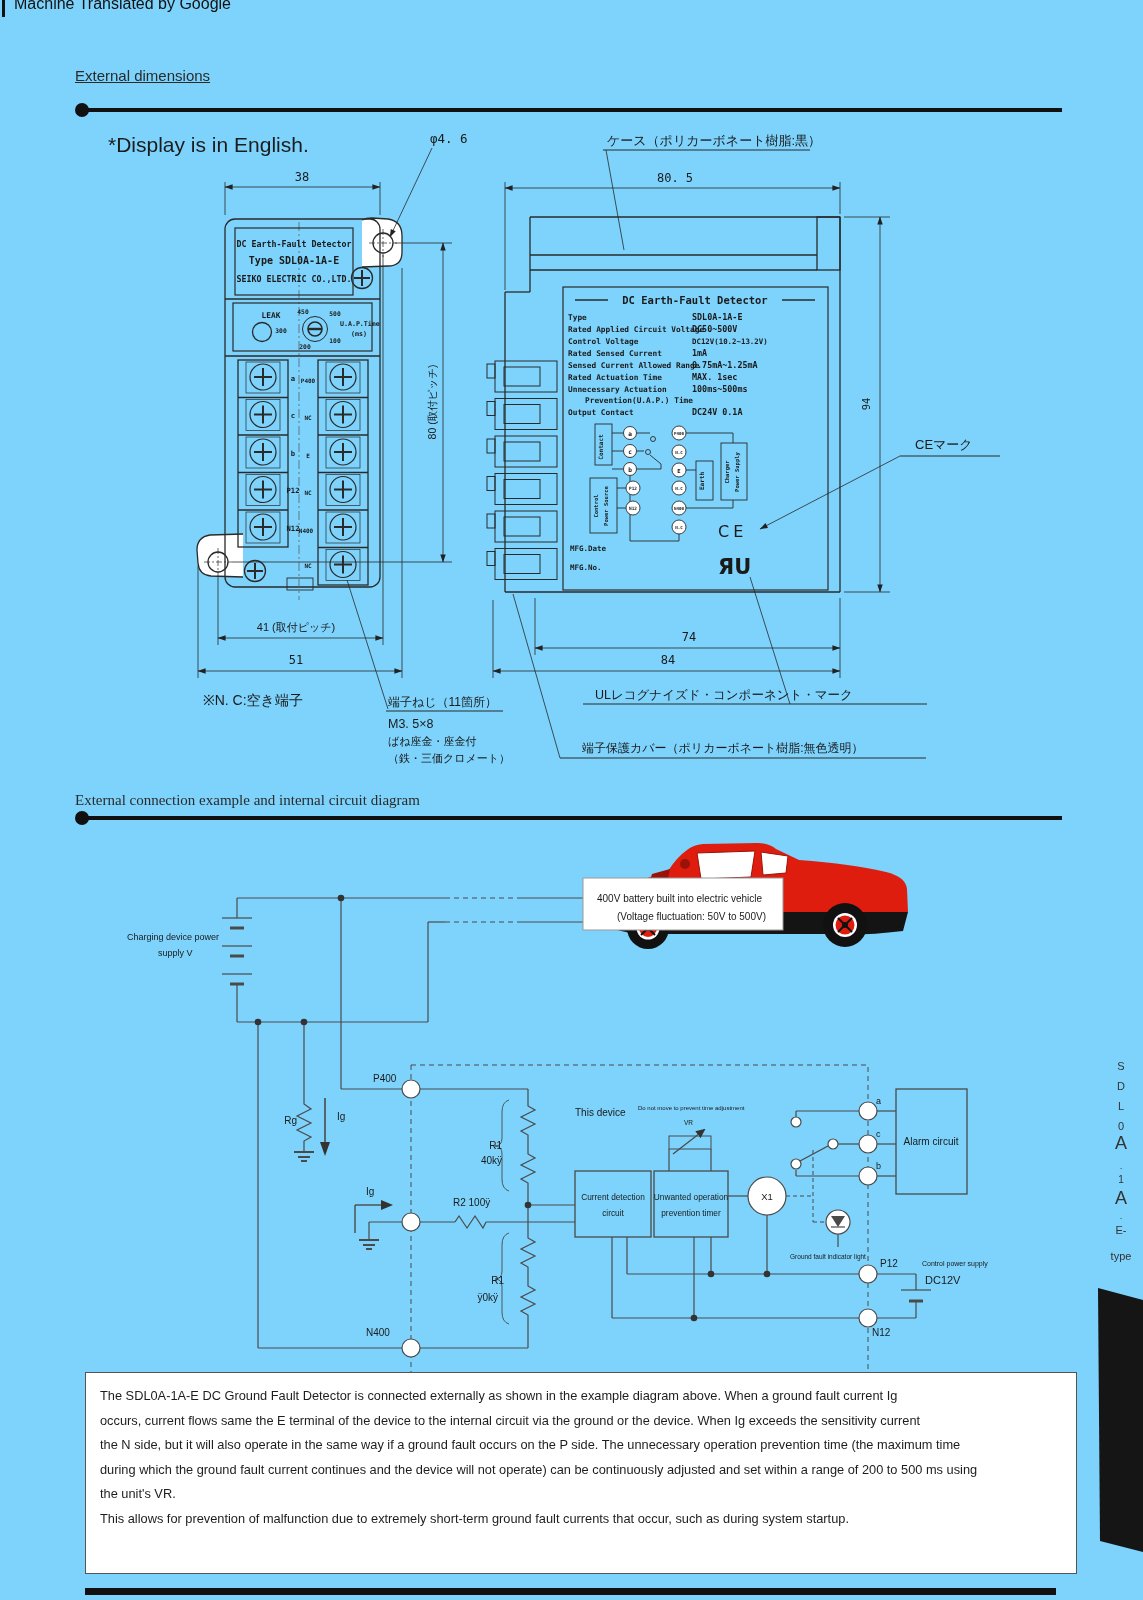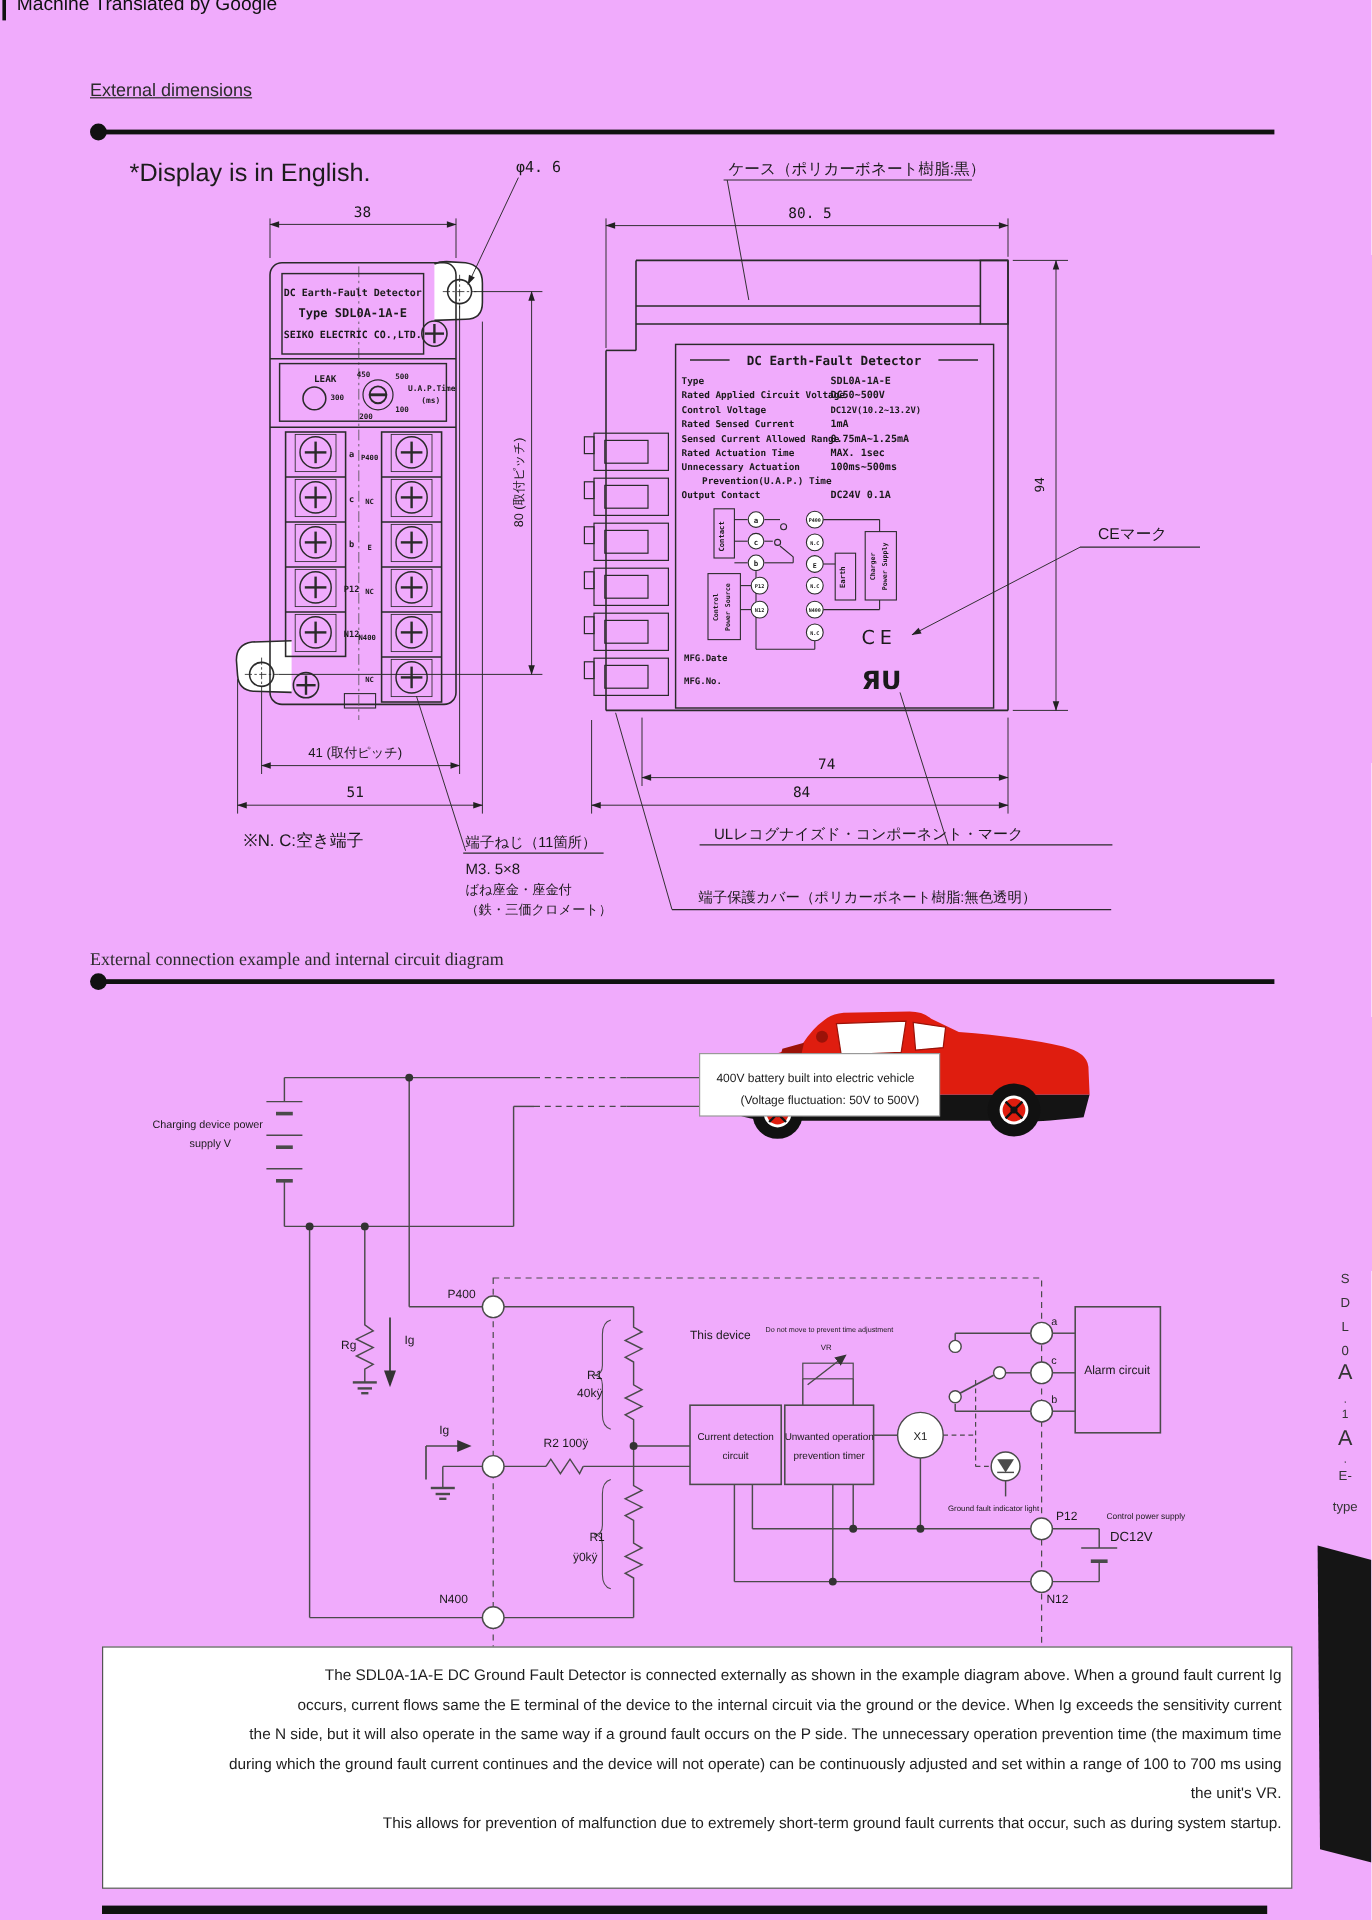--- a/index.html
+++ b/index.html
@@ -1,16 +1,16 @@
 <!DOCTYPE html>
 <html><head>
 <meta charset="utf-8">
 <style>
   html,body{margin:0;padding:0;background:#fff;}
-  #page{position:relative;width:1143px;height:1600px;background:#f0abfc;overflow:hidden;
+  #page{position:relative;width:1143px;height:1600px;background:#7dd3fc;overflow:hidden;
         font-family:"Liberation Sans",sans-serif;color:#222;}
   .abs{position:absolute;}
   .sec-title{font-size:15px;font-weight:500;color:#2b2b2b;}
   .sec-line{position:absolute;height:4px;background:#111;}
   .sec-line .dot{position:absolute;left:-3px;top:-5px;width:14px;height:14px;border-radius:50%;background:#111;}
   .desc-box{position:absolute;border:1.5px solid #555;background:#fff;}
   .desc-box div{white-space:nowrap;font-size:12.8px;line-height:24.6px;color:#1d1d1d;}
   .side-char{position:absolute;left:1106px;width:30px;text-align:center;color:#333;font-size:11px;}
   .side-char.big{font-size:18px;font-weight:500;}
   svg text{fill:#1a1a1a;}
@@ -569,24 +569,24 @@
     <div class="side-char" style="top:1174px;font-size:10px;">1</div>
     <div class="side-char big" style="top:1188px;">A</div>
     <div class="side-char" style="top:1214px;font-size:7px;">・</div>
     <div class="side-char" style="top:1224px;">E-</div>
     <div class="side-char" style="top:1250px;">type</div>
   </div>
   <svg class="abs" style="left:1090px;top:1280px;" width="53" height="280" viewBox="1090 1280 53 280">
     <polygon points="1098,1288 1143,1300 1143,1552 1100,1541" fill="#151515"></polygon>
   </svg>
 
-  <div class="desc-box" style="left:85px;top:1372px;width:968px;height:189px;padding:11px 8px 0 14px;text-align:right;">
+  <div class="desc-box" style="left:85px;top:1372px;width:968px;height:189px;padding:11px 8px 0 14px;">
     <div>The SDL0A-1A-E DC Ground Fault Detector is connected externally as shown in the example diagram above. When a ground fault current Ig</div>
     <div>occurs, current flows same the E terminal of the device to the internal circuit via the ground or the device. When Ig exceeds the sensitivity current</div>
     <div>the N side, but it will also operate in the same way if a ground fault occurs on the P side. The unnecessary operation prevention time (the maximum time</div>
-    <div>during which the ground fault current continues and the device will not operate) can be continuously adjusted and set within a range of 100 to 700 ms using</div>
+    <div>during which the ground fault current continues and the device will not operate) can be continuously adjusted and set within a range of 200 to 500 ms using</div>
     <div>the unit's VR.</div>
     <div>This allows for prevention of malfunction due to extremely short-term ground fault currents that occur, such as during system startup.</div>
   </div>
 
   <div class="abs" style="left:85px;top:1588px;width:971px;height:7px;background:#111;"></div>
 
 </div>
 
 </body></html>

